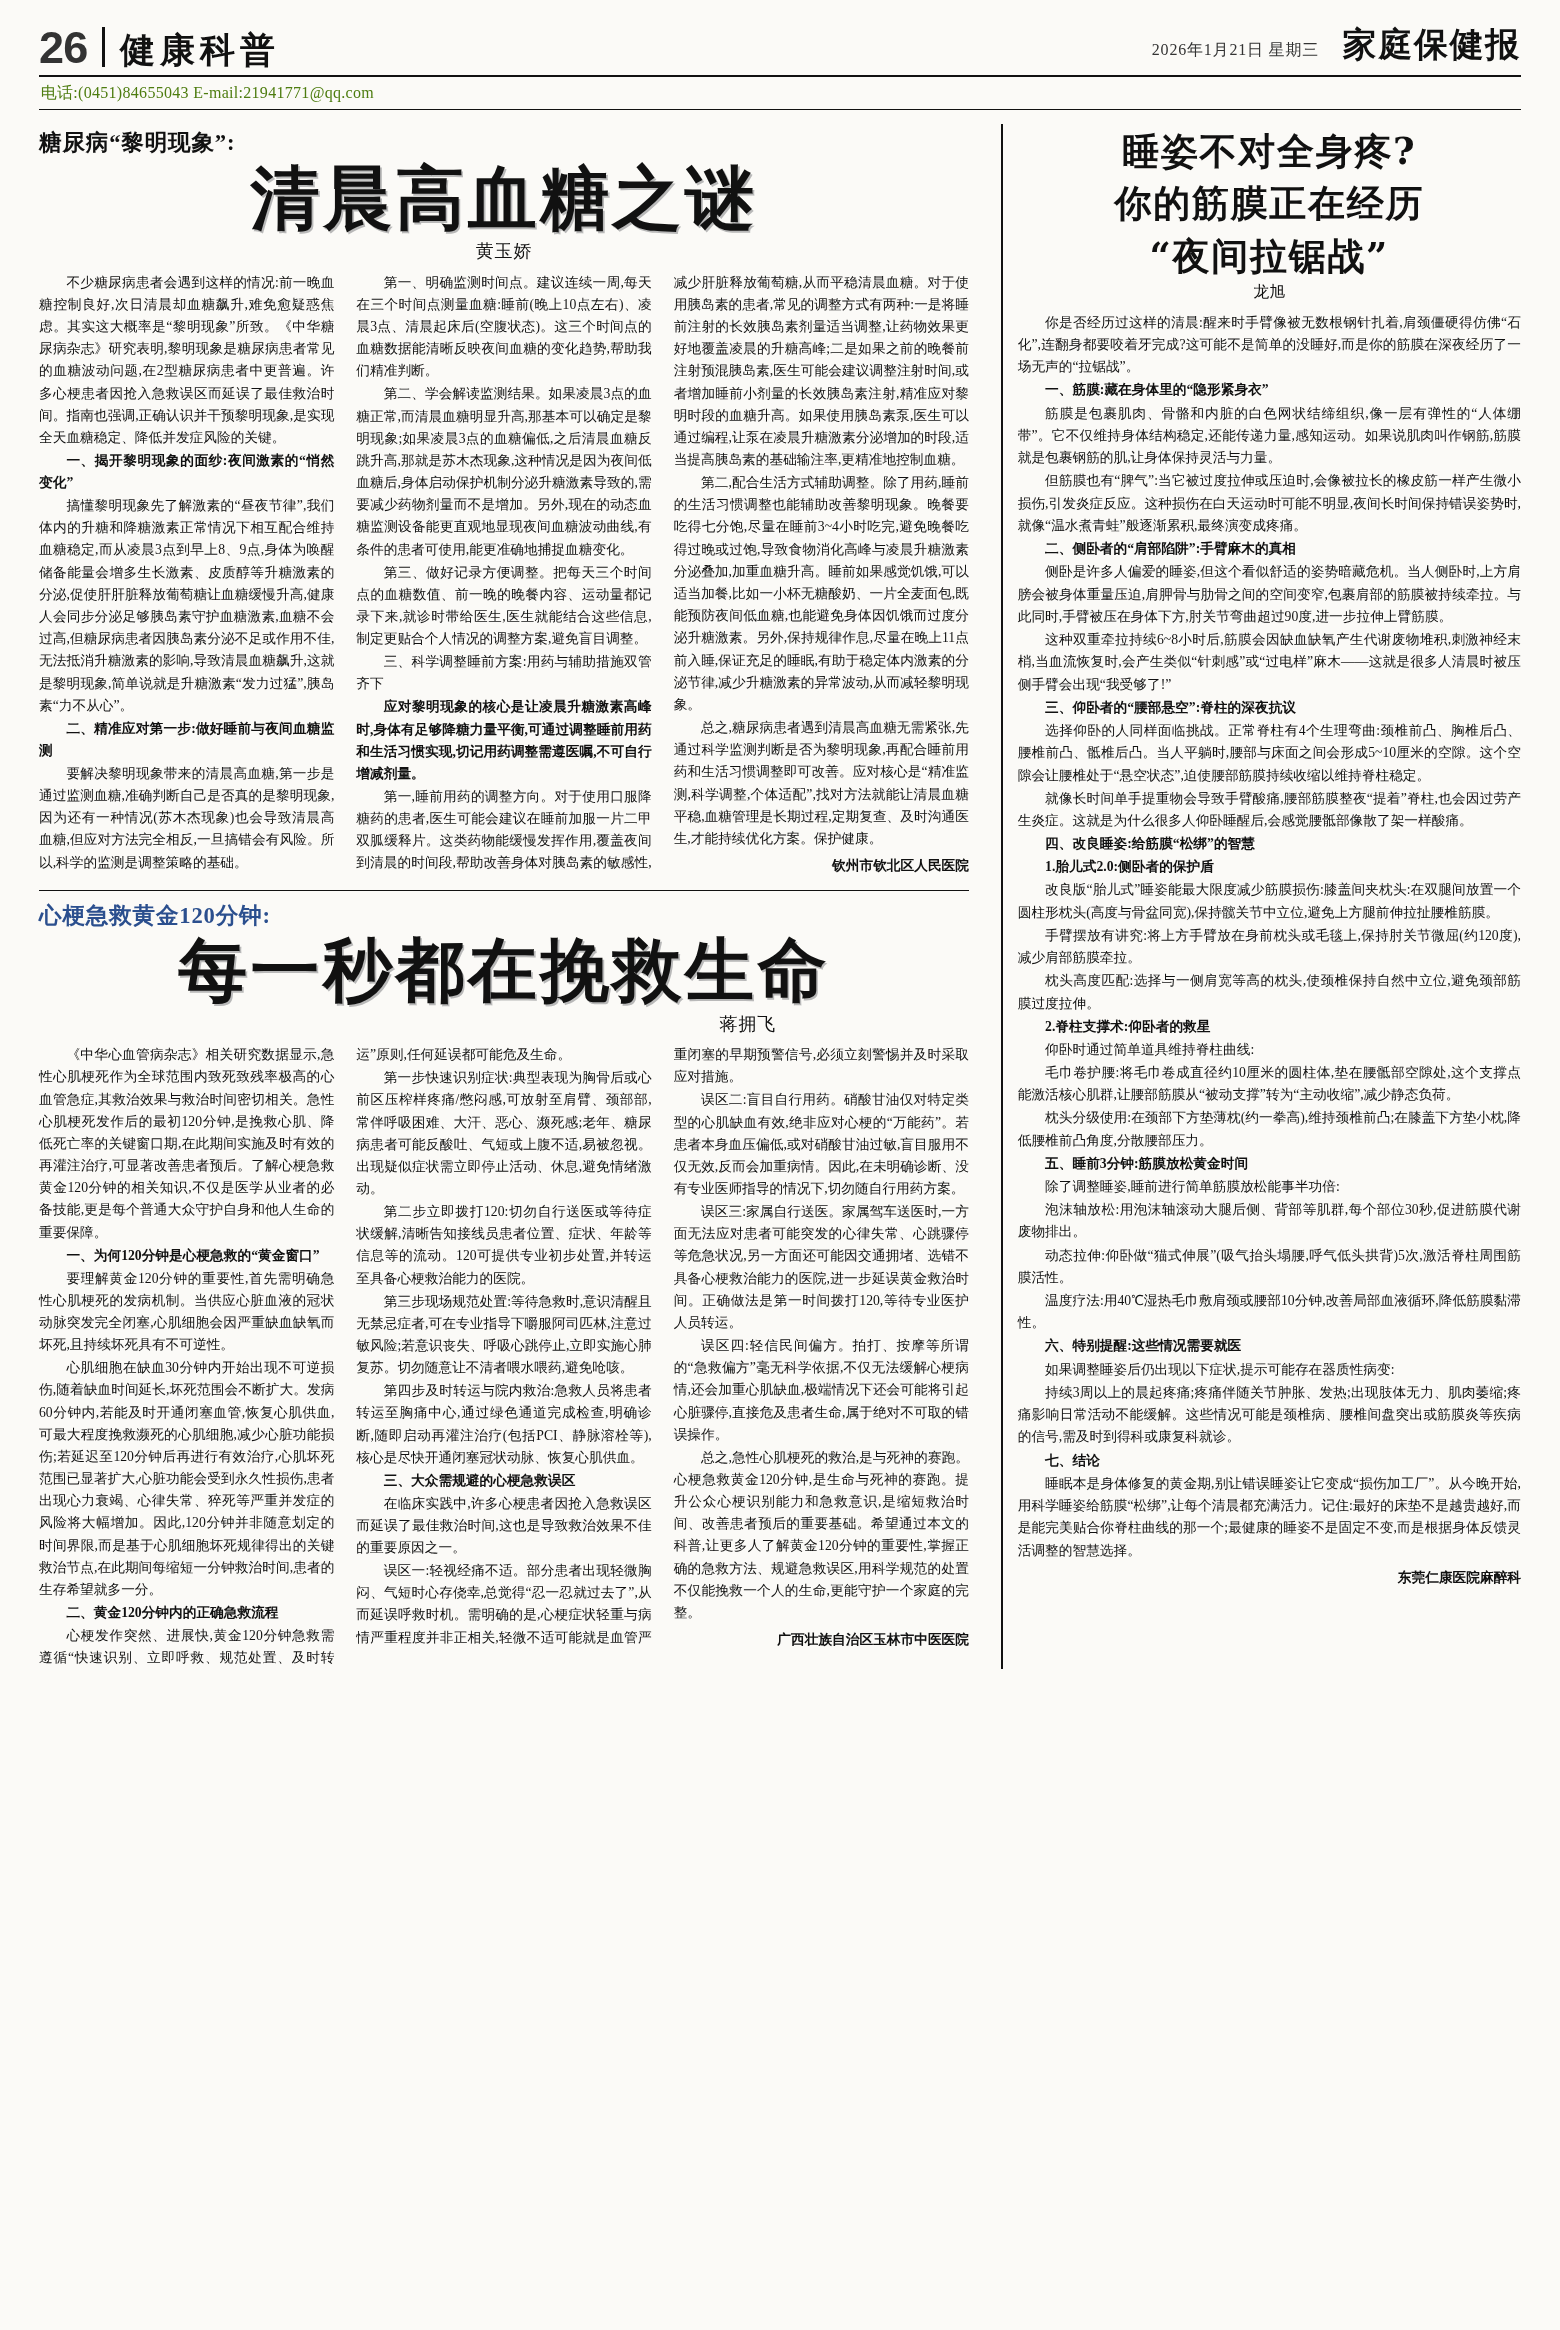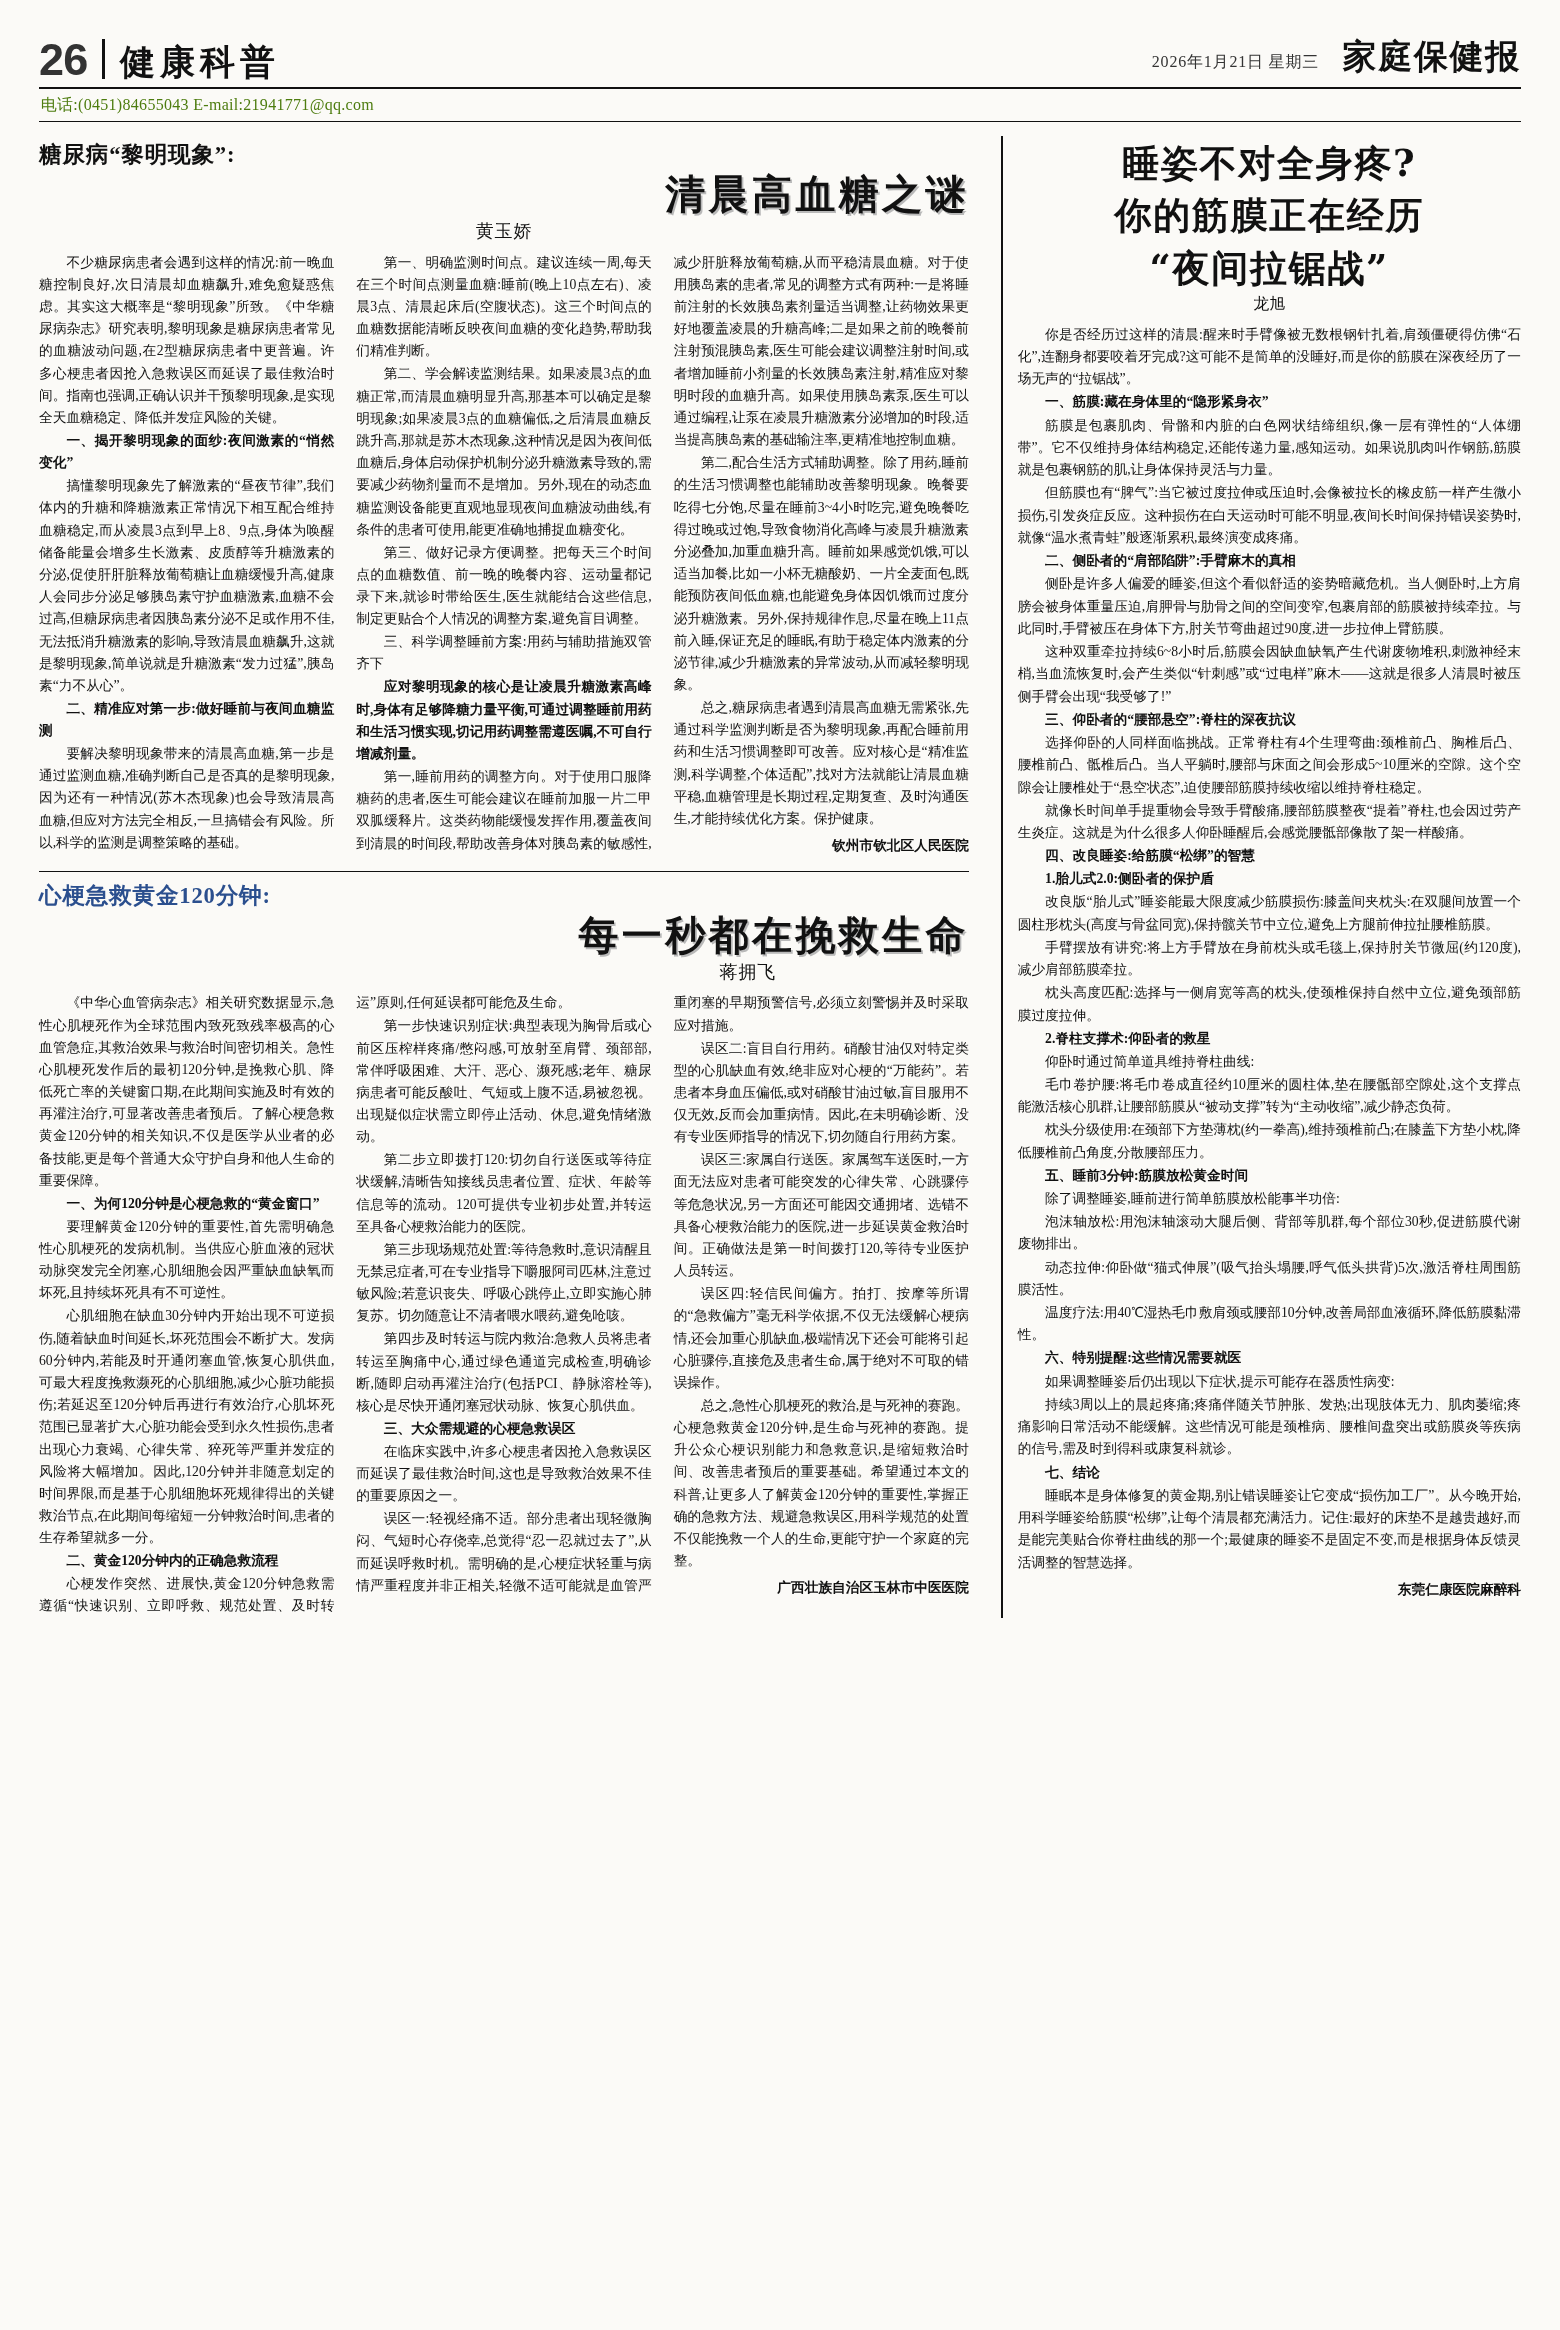--- a/index.html
+++ b/index.html
@@ -1,39 +1,39 @@
 <!DOCTYPE html>
 <html style="font-size:13.4px"><head>
 <meta charset="utf-8">
 <style>
   html,body{margin:0;padding:0;background:#f4f2ee;}
   body{font-family:"Liberation Serif", serif;color:#111;}
   .page{width:1560px;min-height:2330px;background:#fbfaf7;margin:0 auto;position:relative;padding:0 0 17px 0;box-sizing:border-box;}
   .inner{padding:22px 39px 0 39px;}
 
   
-  .masthead{display:flex;align-items:flex-end;border-bottom:2.5px solid #111;padding-bottom:5px;margin-top:12px;}
+  .masthead{display:flex;align-items:flex-end;border-bottom:2.5px solid #111;padding-bottom:5px;}
   .pagenum{font-size:45px;font-weight:bold;line-height:.95;letter-spacing:-0.8px;color:#333;font-family:"Liberation Sans",sans-serif;}
   .vrule{width:2.5px;background:#111;height:40px;margin:0 15px 2.5px 15px;}
   .section-title{font-size:35px;font-weight:bold;letter-spacing:5px;line-height:1;padding-bottom:1.7px;}
   .masthead-spacer{flex:1;}
   .issue-date{font-size:16px;color:#333;padding-bottom:8.4px;margin-right:23.5px;letter-spacing:0.8px;}
   .paper-name{font-size:34px;font-weight:bold;letter-spacing:1.7px;padding-bottom:1.7px;}
   .contactline{font-size:16px;color:#4d7c0f;padding:5.9px 0 0 1.7px;border-bottom:0.8px solid #111;padding-bottom:5.9px;letter-spacing:0.3px;}
 
   
   .body-grid{display:flex;margin-top:13.4px;}
   .left-col{width:947px;padding-right:17px;box-sizing:border-box;}
   .divider-v{width:1.7px;background:#111;margin:0 15px;}
   .right-col{flex:1;}
 
   
   .kicker{font-size:22.6px;font-weight:bold;letter-spacing:0.8px;margin:3.4px 0 1.7px 0;}
   .kicker.blue{color:#2b4f8e;}
-  .headline{font-size:40px;font-weight:bold;text-align:right;letter-spacing:3.4px;line-height:1.1;margin:1.7px 0 3.4px 0;
+  .headline{font-size:69px;font-weight:bold;text-align:center;letter-spacing:3.4px;line-height:1.1;margin:1.7px 0 3.4px 0;
     font-family:"DejaVu Serif", serif;}
   .headline.shadow{text-shadow:1.7px 1.7px 0 #b9b9b9;}
   .byline{text-align:center;font-size:18px;margin:0 0 8.4px 0;letter-spacing:0.8px;}
   .byline.right{text-align:right;padding-right:193px;}
 
   
   .cols3{column-count:3;column-gap:22px;column-rule:0;text-align:justify;}
   .cols1{text-align:justify;}
   p.t{font-size:13.7px;line-height:1.62;margin:0 0 0.8px 0;text-indent:2em;}
   p.t.sub{font-weight:bold;}

